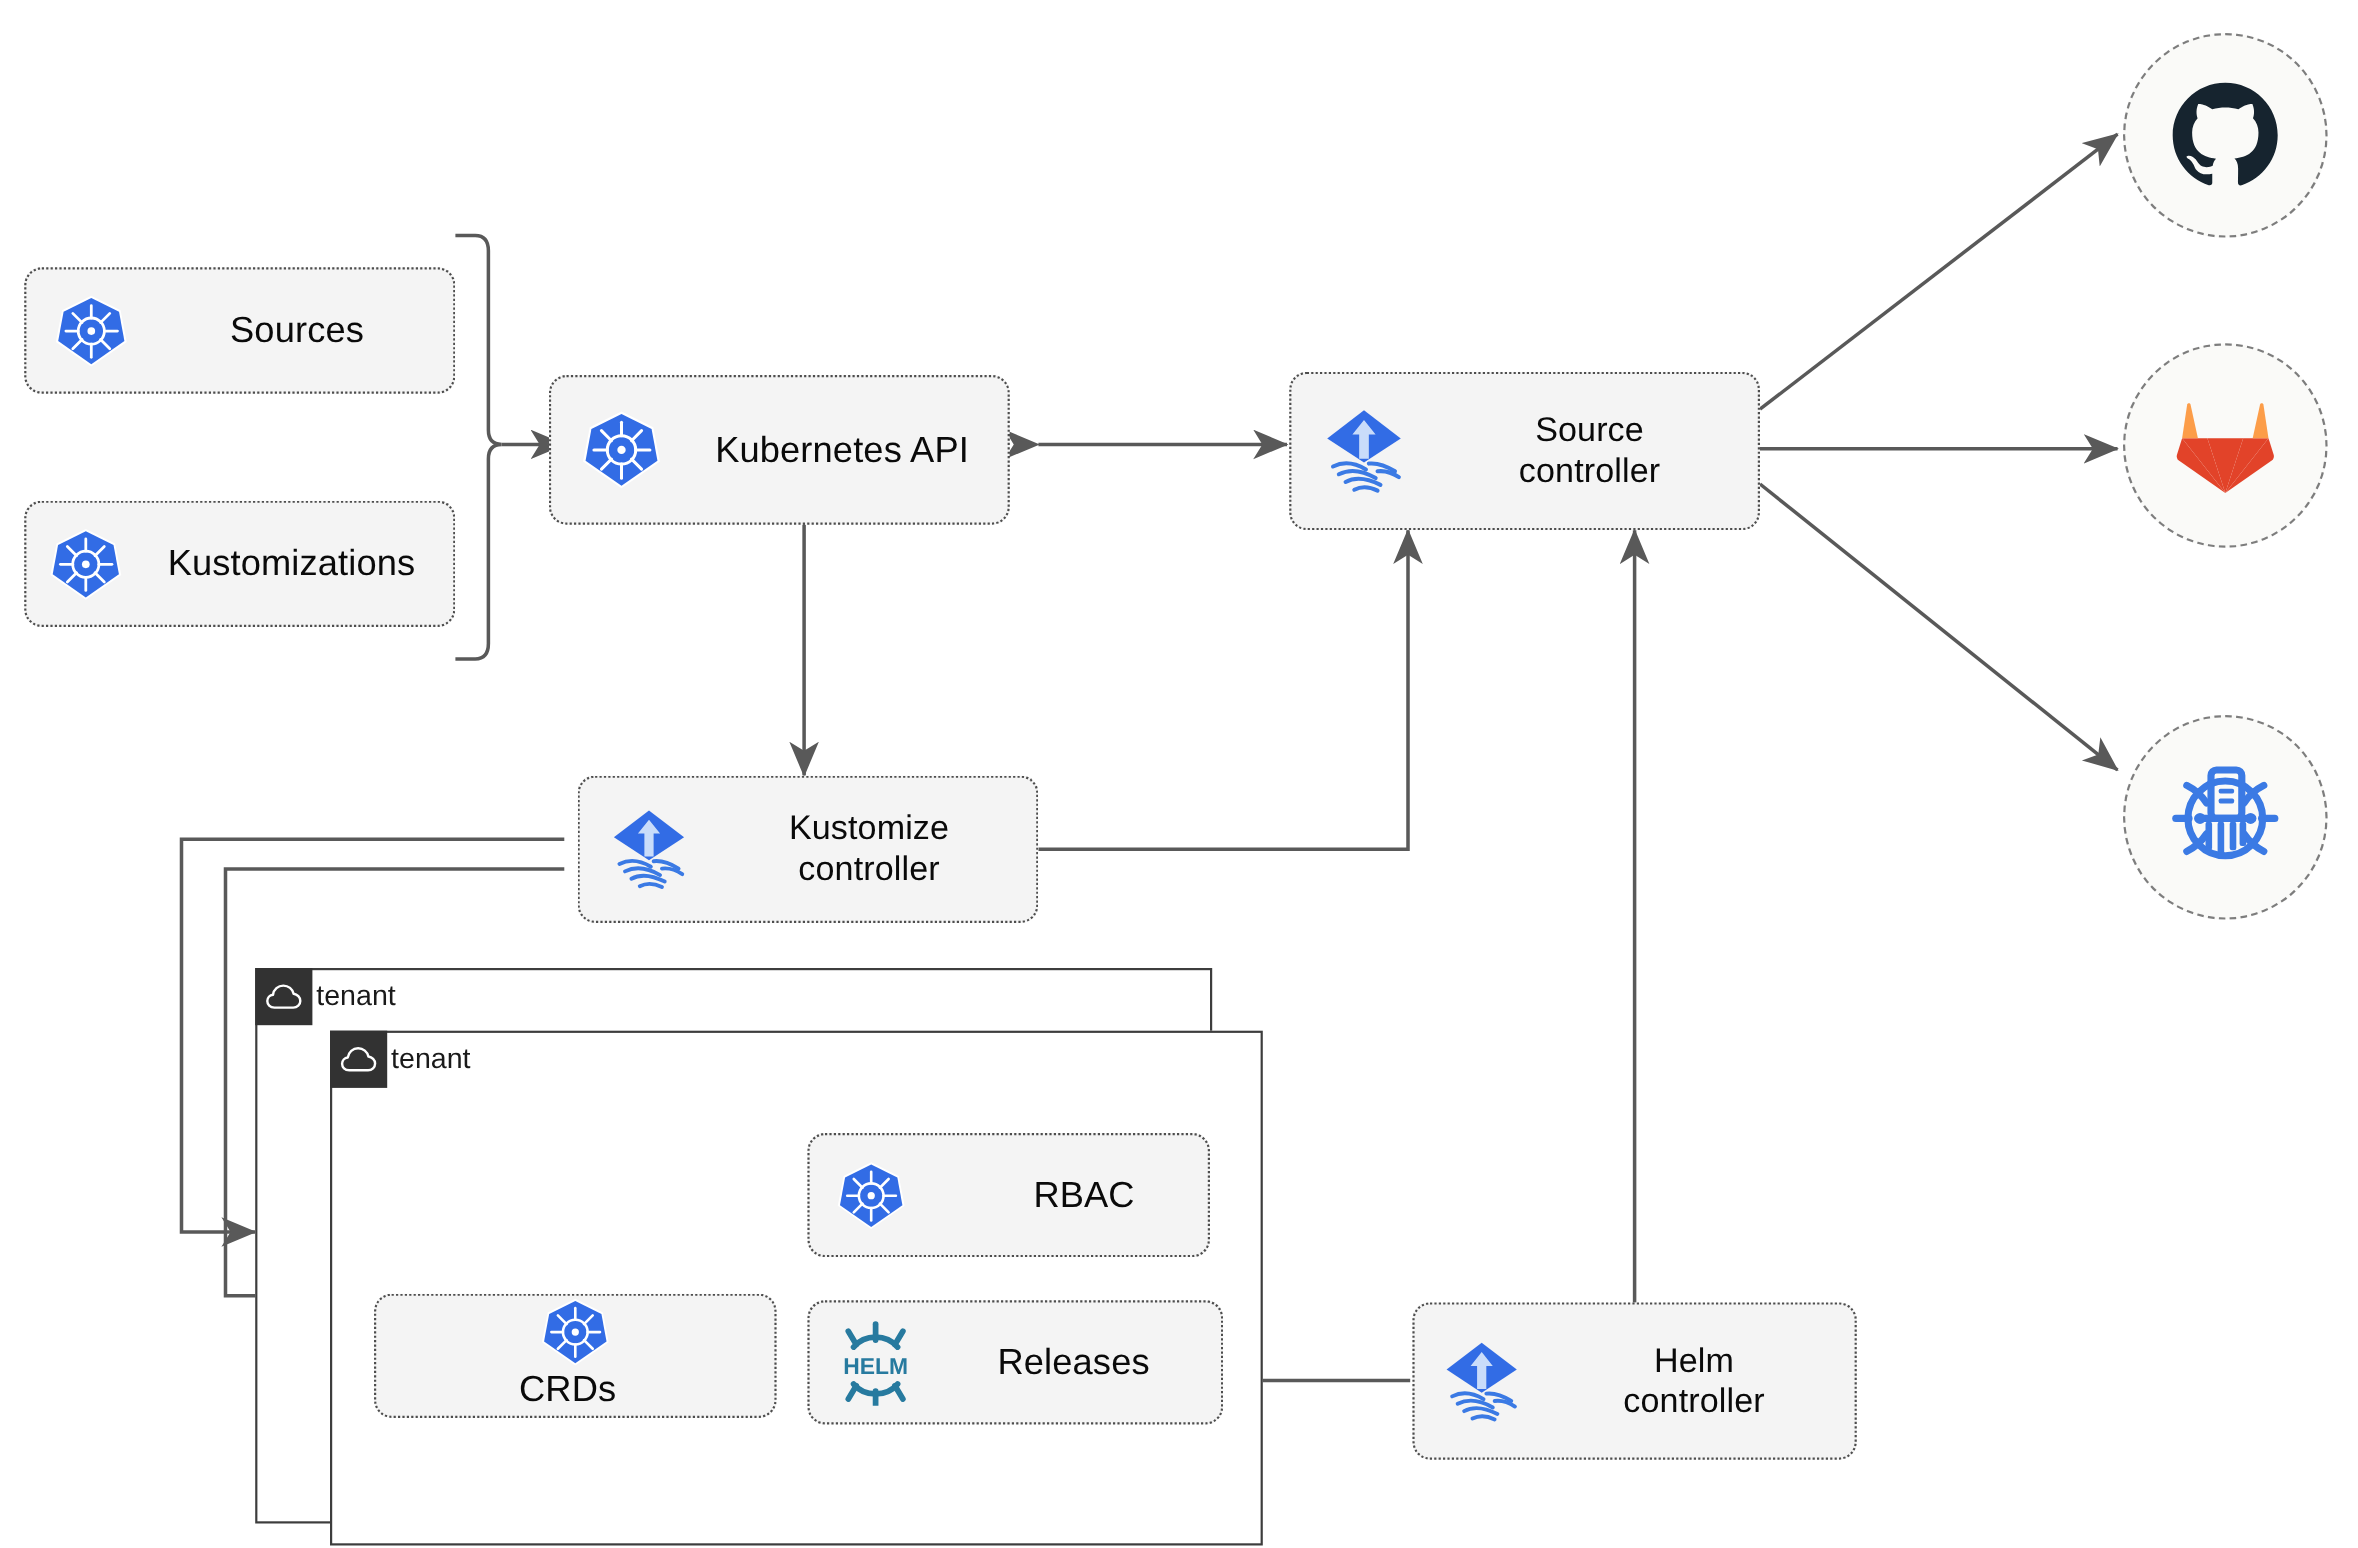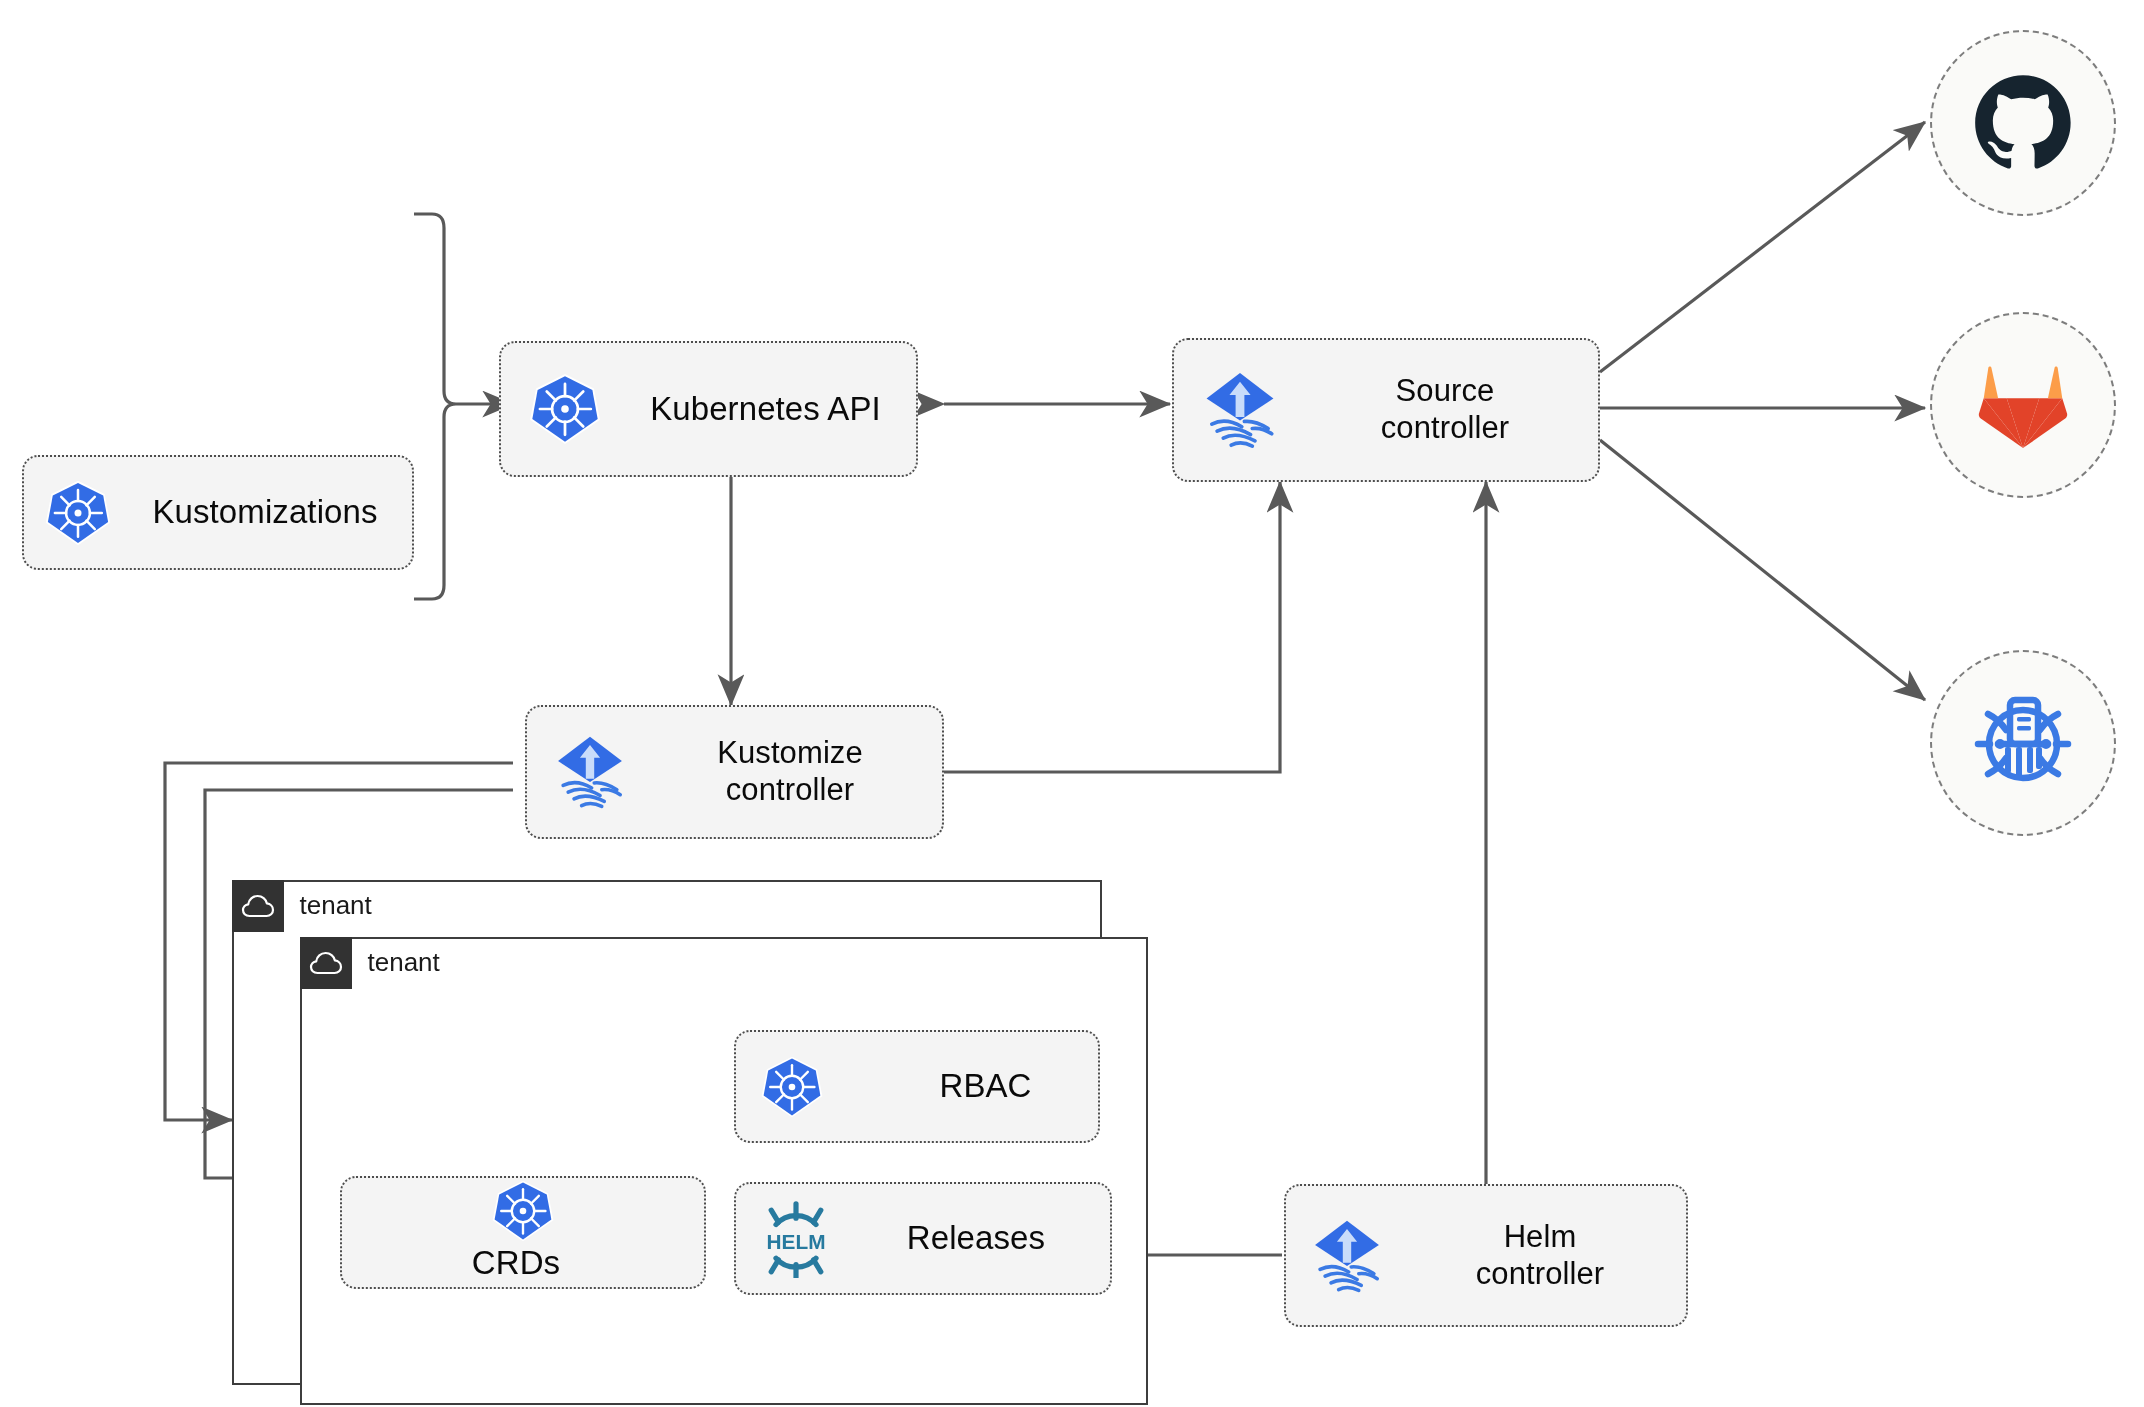--- a/index.html
+++ b/index.html
@@ -86,21 +86,21 @@
     height: 52px;
     background: #323232;
     display: flex;
     align-items: center;
     justify-content: center;
     flex: 0 0 auto;
   }
   .tenant .tname {
     color: #1a1a1a;
     font-size: 26px;
-    padding-left: 16px;
+    padding-left: 4px;
     white-space: nowrap;
   }
 </style>
 </head>
 <body>
 
 <div id="canvas">
 
   <svg class="edges" viewBox="0 0 2144 1407">
     <defs>
@@ -155,20 +155,41 @@
     <div class="tbar">
       <div class="tbadge">
         <svg width="34" height="26" viewBox="0 0 34 26" fill="none" stroke="#ffffff" stroke-width="2.2">
           <path d="M8.5,23 C4.4,23 2,20.2 2,17.1 C2,14.2 4.2,11.7 7.2,11.3 C7.8,6.4 11.8,3 16.6,3 C21.2,3 25,6.1 25.9,10.4 C29.3,10.9 32,13.6 32,16.9 C32,20.3 29.2,23 25.6,23 Z" stroke-linejoin="round" stroke-linecap="round"></path>
         </svg>
       </div>
       <span class="tname">tenant</span>
     </div>
   </div>
 
+  <div class="node" style="left:22px; top:243px; width:392px; height:115px;">
+    <div class="ico" style="width:118px;">
+      <svg width="70" height="70" viewBox="0 0 100 100">
+        <polygon points="50,4 88,23 96,64 50,96 4,64 12,23" fill="#ffffff"></polygon>
+        <polygon points="50,7 86,25 93,63 50,93 7,63 14,25" fill="#326ce5"></polygon>
+        <g fill="none" stroke="#ffffff" stroke-width="3.6" stroke-linecap="round">
+          <circle cx="50" cy="50" r="17"></circle>
+          <line x1="50" y1="17" x2="50" y2="33"></line>
+          <line x1="50" y1="67" x2="50" y2="84"></line>
+          <line x1="17" y1="50" x2="33" y2="50"></line>
+          <line x1="67" y1="50" x2="84" y2="50"></line>
+          <line x1="26" y1="27" x2="38" y2="39"></line>
+          <line x1="62" y1="61" x2="74" y2="73"></line>
+          <line x1="74" y1="27" x2="62" y2="39"></line>
+          <line x1="38" y1="61" x2="26" y2="73"></line>
+        </g>
+        <circle cx="50" cy="50" r="5" fill="#ffffff"></circle>
+      </svg>
+    </div>
+    <div class="lbl">Sources</div>
+  </div>
 
   <div class="node" style="left:22px; top:455px; width:392px; height:115px;">
     <div class="ico" style="width:108px;">
       <svg width="70" height="70" viewBox="0 0 100 100">
         <polygon points="50,4 88,23 96,64 50,96 4,64 12,23" fill="#ffffff"></polygon>
         <polygon points="50,7 86,25 93,63 50,93 7,63 14,25" fill="#326ce5"></polygon>
         <g fill="none" stroke="#ffffff" stroke-width="3.6" stroke-linecap="round">
           <circle cx="50" cy="50" r="17"></circle>
           <line x1="50" y1="17" x2="50" y2="33"></line>
           <line x1="50" y1="67" x2="50" y2="84"></line>

